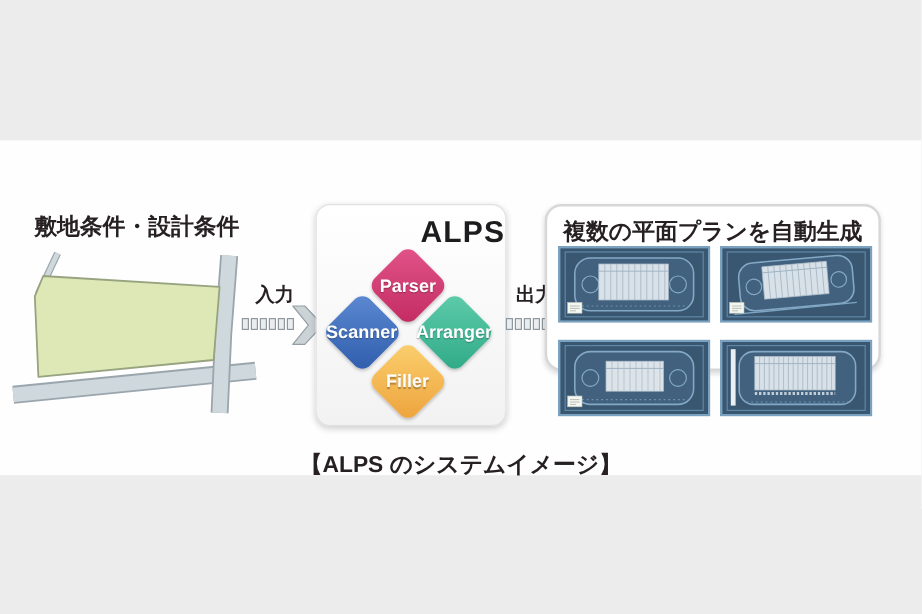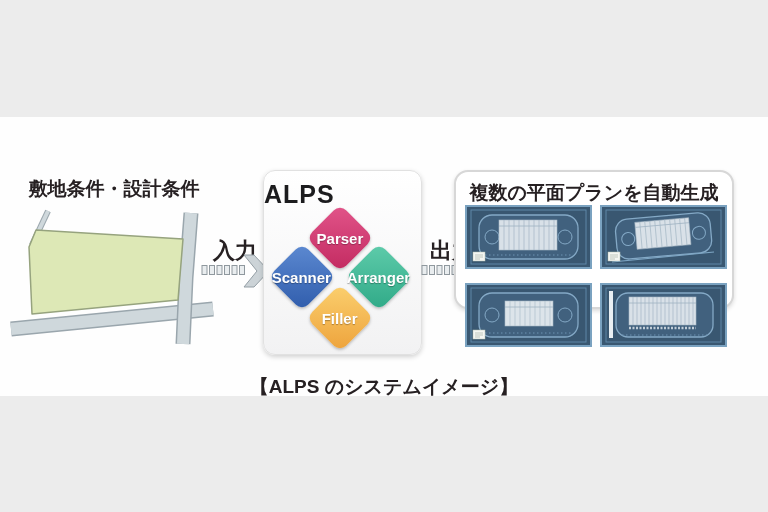--- a/index.html
+++ b/index.html
@@ -8,31 +8,31 @@
   .canvas{position:absolute;left:0;top:117px;width:768px;height:279px;background:#fefefe;}
 
   .title-box{position:absolute;left:341px;top:126px;transform:translateX(-50%);
              border:3px solid #382b26;padding:1px 11px 2px;font-size:17px;font-weight:bold;
              letter-spacing:.5px;white-space:nowrap;background:#fefefe;}
 
   .site-heading{position:absolute;left:114px;top:176px;transform:translateX(-50%);
                 font-size:19px;font-weight:bold;white-space:nowrap;}
   .site-map{position:absolute;left:5px;top:203px;width:210px;height:145px;}
 
-  .arrow-label{position:absolute;font-size:22px;font-weight:bold;white-space:nowrap;}
+  .arrow-label{position:absolute;font-size:16px;font-weight:bold;white-space:nowrap;}
   .arrow-label.in{left:213px;top:236px;}
   .arrow-label.out{left:430px;top:236px;}
   .arrow-svg{position:absolute;width:70px;height:38px;}
   .arrow-svg.in{left:200px;top:252px;}
   .arrow-svg.out{left:420px;top:252px;}
 
   .alps-card{position:absolute;left:263px;top:170px;width:159px;height:185px;border-radius:12px;
              background:linear-gradient(180deg,#ffffff 0%,#f2f2f3 100%);
              border:1px solid #e1e1e1;box-shadow:0 2px 5px rgba(0,0,0,.18);box-sizing:border-box;}
-  .alps-title{margin-top:9px;text-align:left;font-size:25px;font-weight:bold;
+  .alps-title{margin-top:9px;text-align:right;font-size:25px;font-weight:bold;
               letter-spacing:1px;color:#1c1c1e;}
   .diamond{position:absolute;width:48px;height:48px;border-radius:9px;transform:rotate(45deg);
            display:flex;align-items:center;justify-content:center;
            box-shadow:1px 1px 3px rgba(0,0,0,.25);}
   .diamond .dlabel{transform:rotate(-45deg);color:#fff;font-weight:bold;font-size:15px;
                    white-space:nowrap;text-shadow:0 1px 1px rgba(0,0,0,.3);}
   .diamond.pos-top{left:316px;top:214px;}
   .diamond.pos-left{left:278px;top:253px;}
   .diamond.pos-right{left:355px;top:253px;}
   .diamond.pos-bottom{left:316px;top:294px;}

